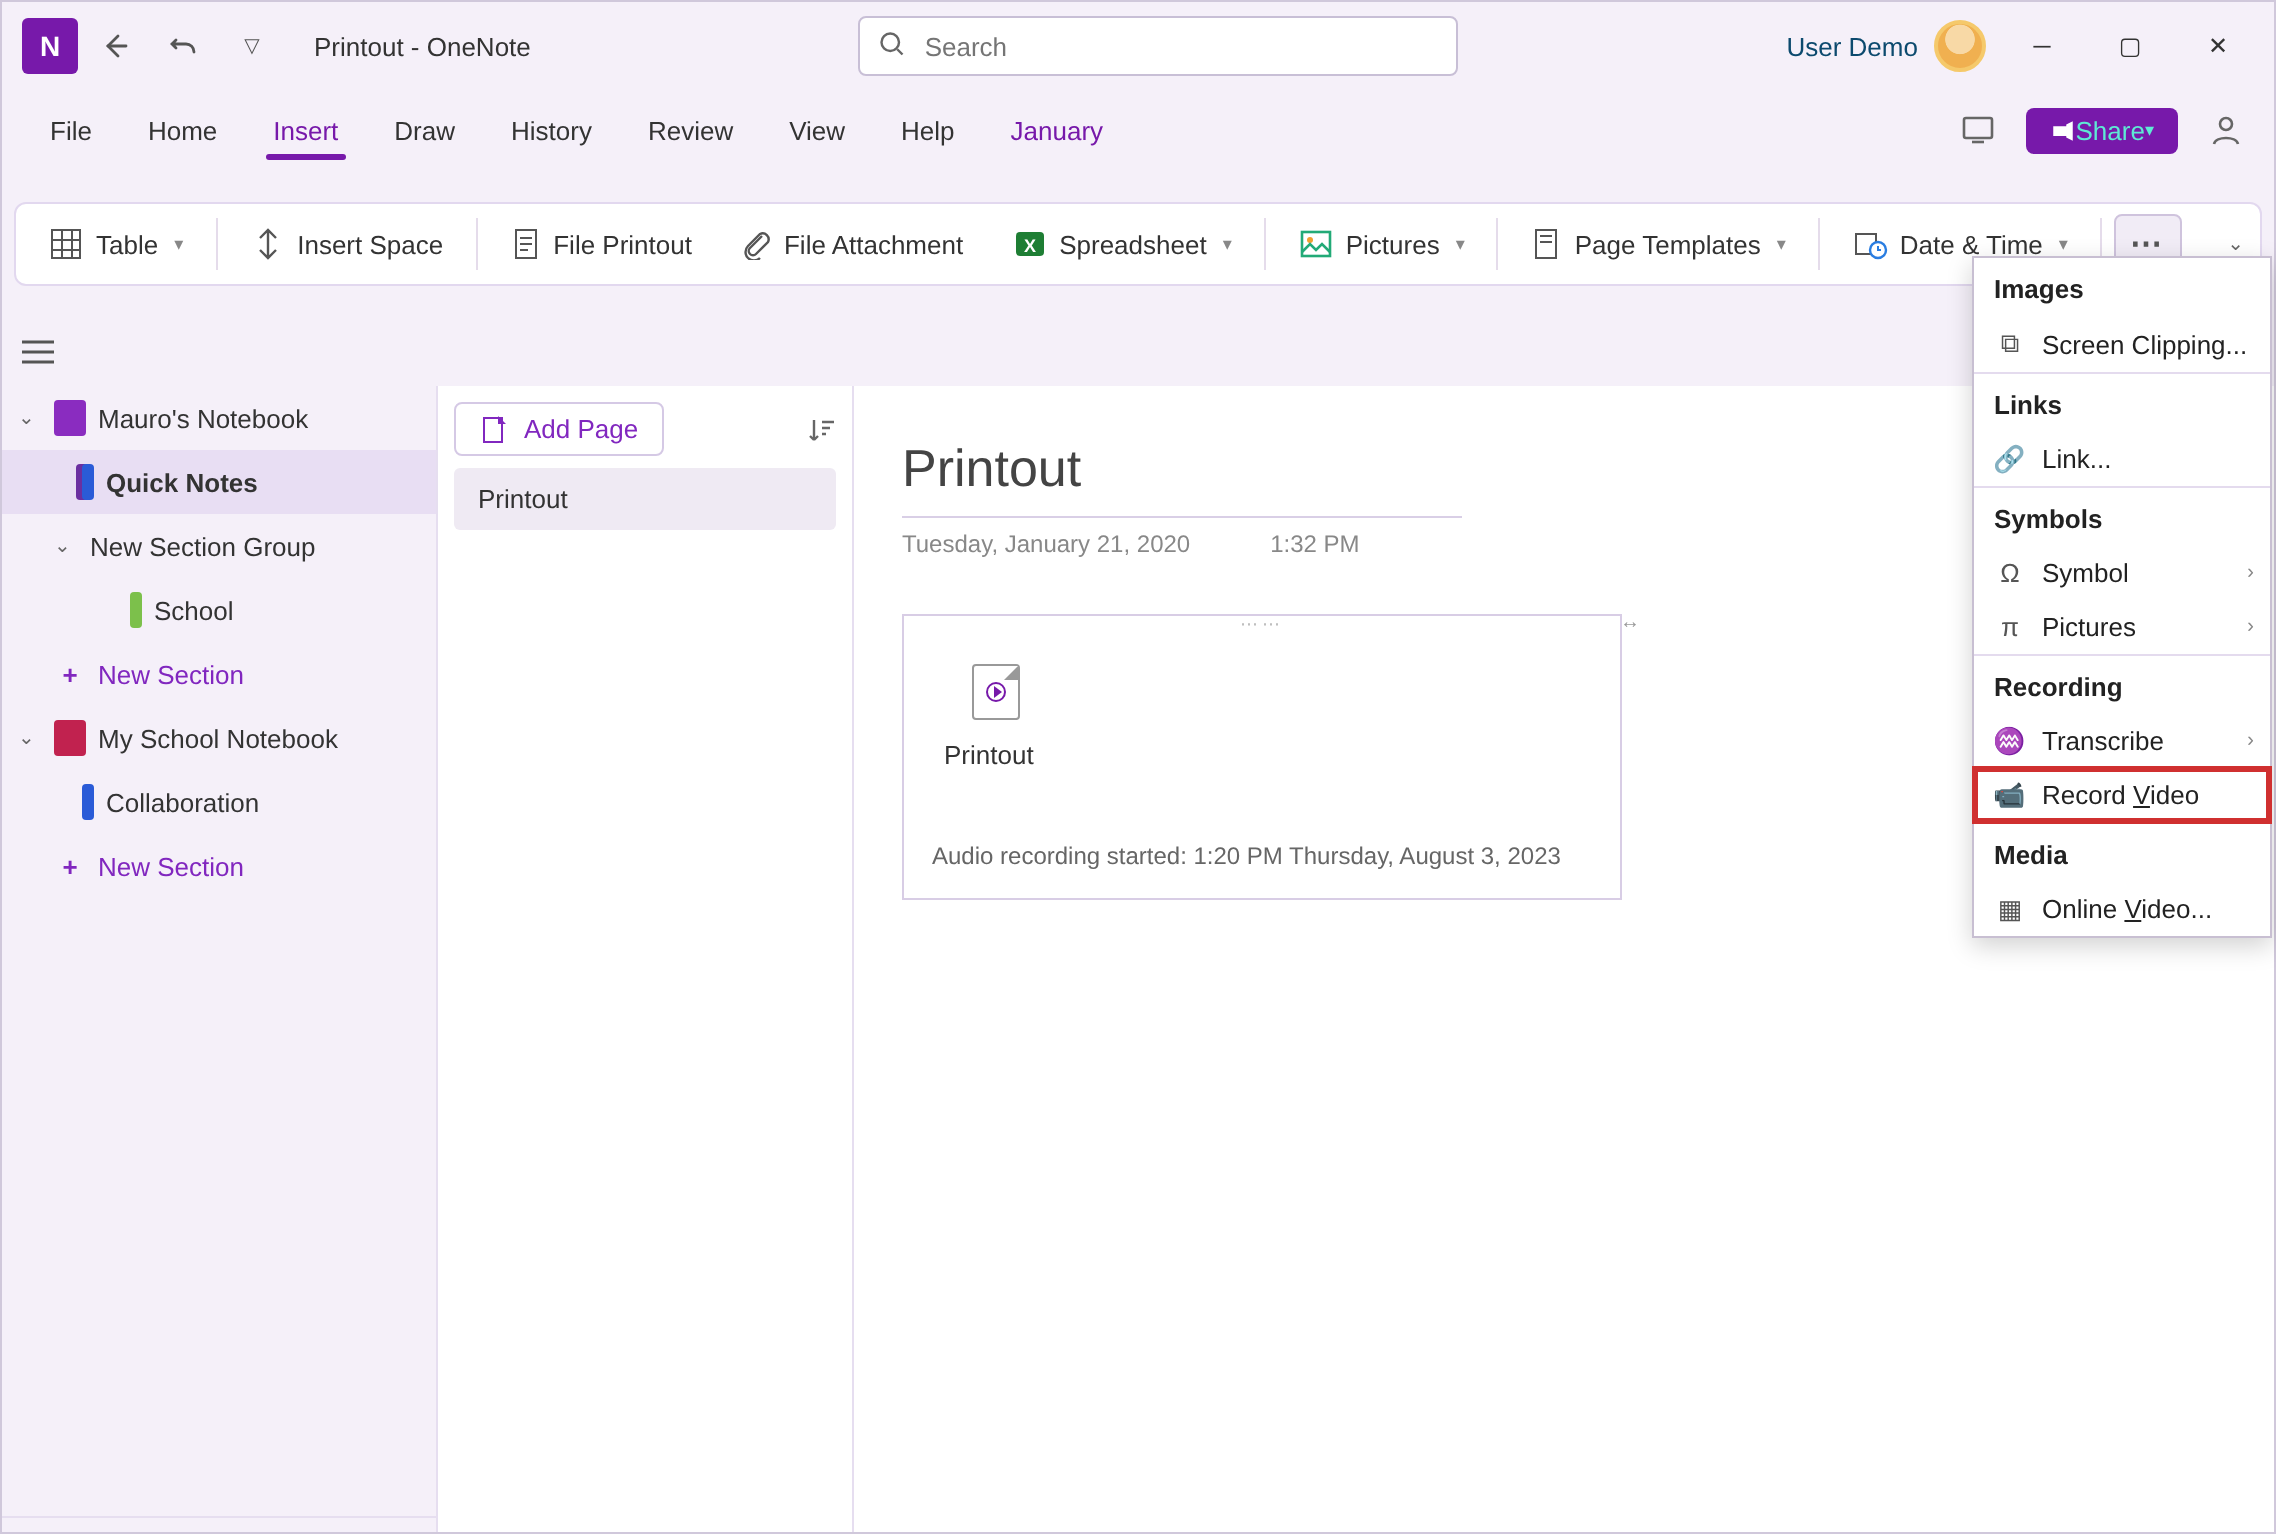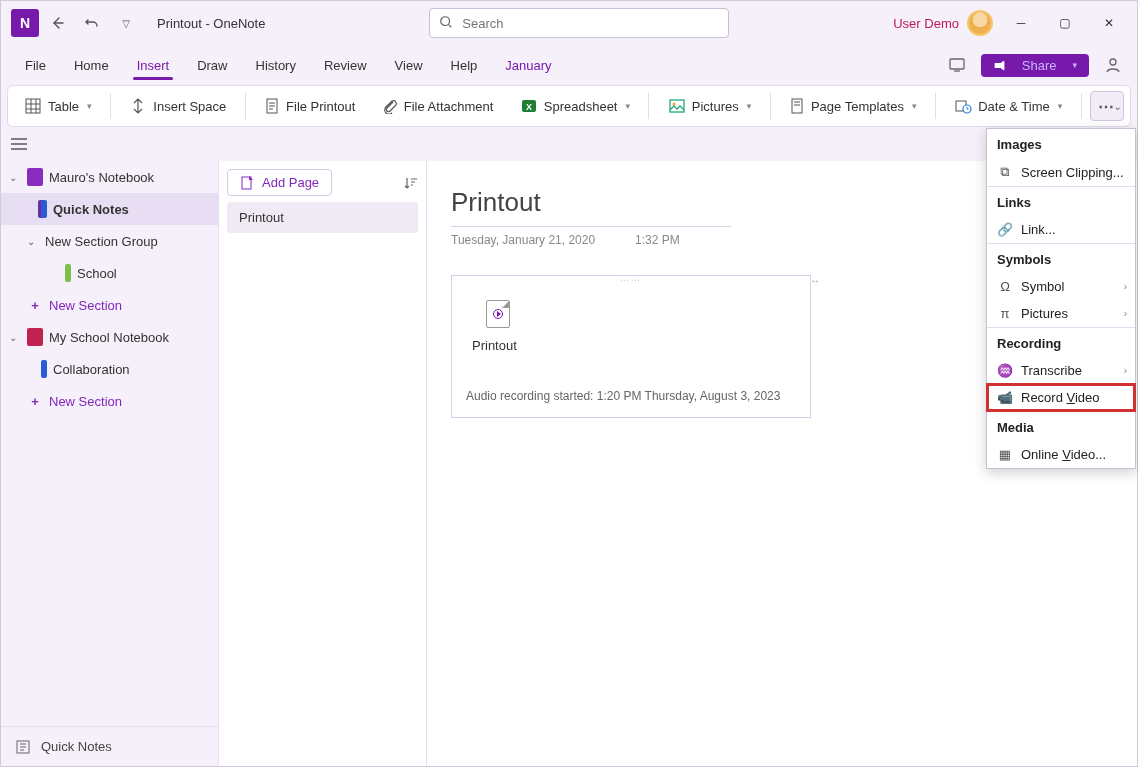--- a/index.html
+++ b/index.html
@@ -7,36 +7,36 @@
 
 
 .titlebar { height: 44px; display: flex; align-items: center; padding: 0 6px; background: #f5f0f9; }
 .titlebar .app-icon { width: 28px; height: 28px; background: #7719aa; border-radius: 3px; display:flex; align-items:center; justify-content:center; color:#fff; font-weight:bold; font-size:14px; margin-left:4px;}
 .titlebar .nav-btn { width: 30px; height:30px; display:flex; align-items:center; justify-content:center; color:#555; margin-left:4px; font-size:16px;}
 .titlebar .title-txt { margin-left: 16px; font-size: 13px; color:#333; }
 .titlebar .search-wrap { margin-left: auto; margin-right: auto; position:relative; }
 .titlebar .search-box { width: 300px; height: 30px; border:1px solid #c8bfd6; border-radius:4px; background:#fff; padding-left:32px; font-size:13px; outline:none;}
 .titlebar .search-icon { position:absolute; left:10px; top:7px; color:#666; }
 .titlebar .user-block { display:flex; align-items:center; gap:8px; margin-right:6px;}
-.titlebar .user-name { font-size:13px; color:#be185d;}
+.titlebar .user-name { font-size:13px; color:#0c4a6e;}
 .titlebar .avatar { width:26px; height:26px; border-radius:50%; background:radial-gradient(circle at 50% 35%, #f8d9a6 40%, #f0b050 42%); border:2px solid #f5c96b;}
 .titlebar .win-btn { width:44px; height:30px; display:flex; align-items:center; justify-content:center; color:#333; font-size:12px;}
 
 
 .menubar { height: 40px; display:flex; align-items:center; padding: 0 10px; gap:0; background:#f5f0f9;}
 .menubar .tab { padding: 0 14px; height:100%; display:flex; align-items:center; font-size:13px; color:#333; position:relative;}
 .menubar .tab.active { color:#7719aa; font-weight:normal;}
 .menubar .tab.active::after { content:""; position:absolute; left:10px; right:10px; bottom:5px; height:3px; background:#7719aa; border-radius:2px;}
 .menubar .tab.playback { color:#7719aa; }
 .menubar .right-tools { margin-left:auto; display:flex; align-items:center; gap:10px;}
 .menubar .icon-btn { width:28px; height:28px; display:flex; align-items:center; justify-content:center; color:#555;}
-.menubar .share-btn { background:#7719aa; color:#c4b5fd; border-radius:4px; padding:4px 12px; display:flex; align-items:center; gap:16px; font-size:13px;}
-
-
-.ribbon { height:42px; background:#fff; border:1px solid #e2d8ef; border-radius:6px; margin:0 6px; display:flex; align-items:center; padding:0 6px; gap:4px; position:relative;justify-content:space-between;}
+.menubar .share-btn { background:#7719aa; color:#5eead4; border-radius:4px; padding:4px 12px; display:flex; align-items:center; gap:0; font-size:13px;}
+
+
+.ribbon { height:42px; background:#fff; border:1px solid #e2d8ef; border-radius:6px; margin:16px 6px; display:flex; align-items:center; padding:0 6px; gap:4px; position:relative;}
 .ribbon .rbtn { display:flex; align-items:center; gap:6px; padding:0 10px; height:100%; font-size:13px; color:#333;}
 .ribbon .sep { width:1px; height:26px; background:#e5dceb; margin:0 2px;}
 .ribbon .caret { color:#888; font-size:9px; margin-left:2px;}
 .ribbon .more-btn { border:1px solid #cfc3dd; border-radius:4px; width:34px; height:30px; display:flex; align-items:center; justify-content:center; color:#555; letter-spacing:2px; font-weight:bold; background:#f1ecf6;}
 .ribbon .ribbon-caret { position:absolute; right:8px; color:#666; font-size:10px;}
 
 
 .secbar { height:34px; display:flex; align-items:center; padding:0 10px; }
 .secbar .ham { color:#555; font-size:14px;}
 .secbar .searchmini { margin-left:auto; display:flex; align-items:center; gap:6px; color:#555; font-size:13px;}

